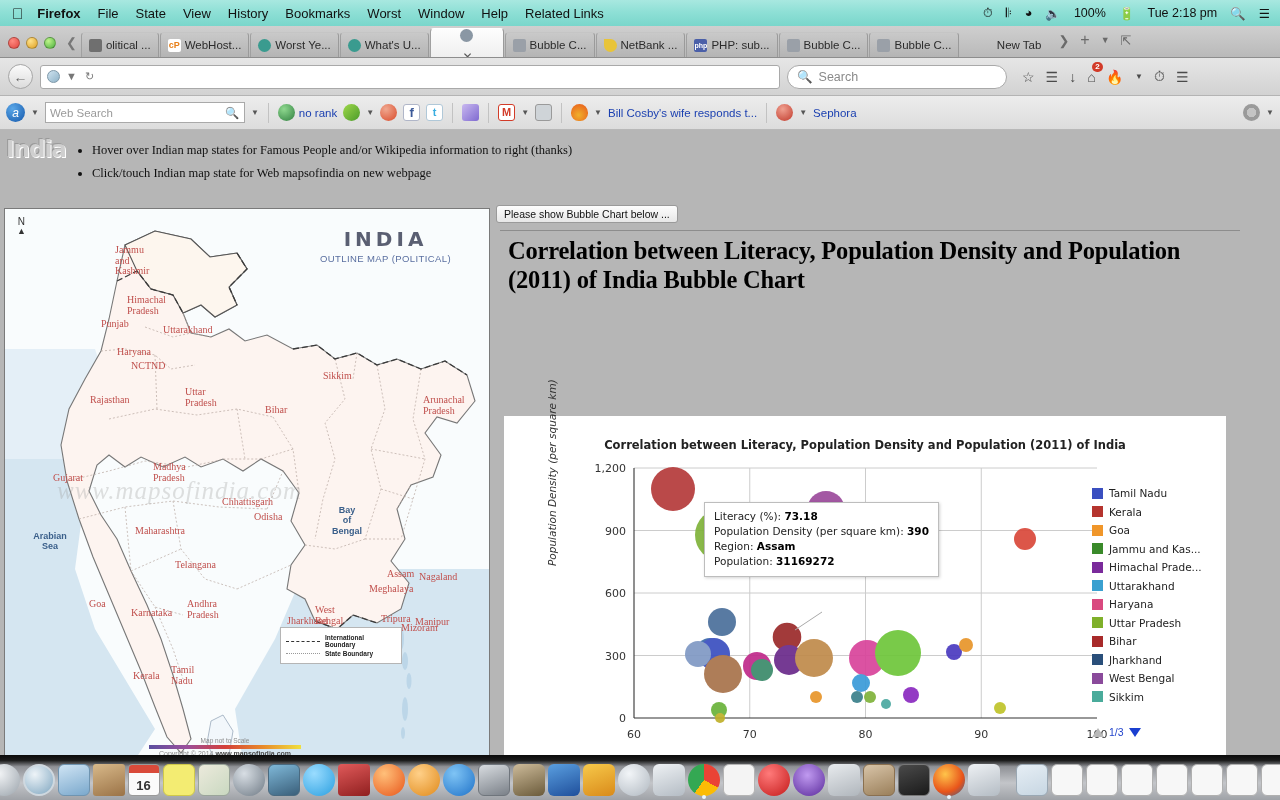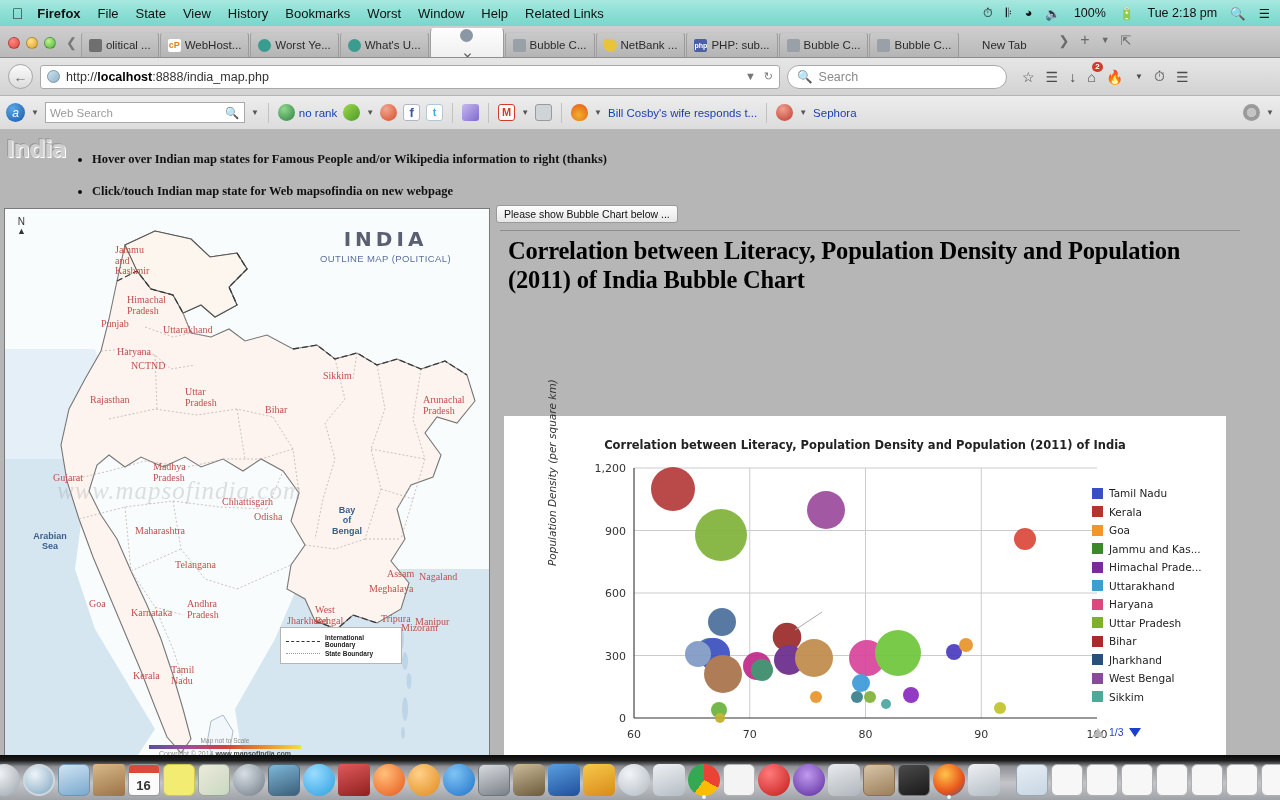--- a/index.html
+++ b/index.html
@@ -101,21 +101,21 @@
   .ico{ width:17px;height:17px;display:inline-block;border-radius:3px;flex:0 0 17px;}
 
   
   .content{ position:absolute; top:104px; left:0; width:1280px; height:648px; background:#b6b6b6; overflow:hidden;}
   .indiatag{
     position:absolute; left:6px; top:6px; font-size:23px; font-weight:bold; color:#cfcfcf;
     text-shadow:1px 1px 0 #fff, -1px -1px 0 #9a9a9a; letter-spacing:-1px; font-family:"DejaVu Sans", sans-serif;
   }
   .bullets{ position:absolute; left:75px; top:6px; font-size:12.5px; color:#111; font-family:"Liberation Serif", serif;}
   .bullets ul{ margin:0; padding-left:17px;}
-  .bullets li{ margin:16px 0; line-height:1.25;font-weight:bold;}
+  .bullets li{ margin:7px 0; line-height:1.25;}
 
   
   .mapbox{
     position:absolute; left:4px; top:78px; width:486px; height:566px;
     background:#f7fbfd; border:1px solid #7a7a7a; overflow:hidden;
   }
   .mapsvgwrap{ position:absolute; inset:0; }
   .northmark{ position:absolute; left:12px; top:8px; font-size:10px; color:#333; text-align:center; line-height:1;}
   .northmark .tri{ font-size:9px; display:block;}
   .mtitle{ position:absolute; right:38px; top:18px; text-align:center;}
@@ -253,37 +253,36 @@
         <span class="tlabel">PHP: sub...</span>
       </div>
       <div class="tab">
         <span class="favicon" style="background:#9aa0a8"></span>
         <span class="tlabel">Bubble C...</span>
       </div>
       <div class="tab">
         <span class="favicon" style="background:#9aa0a8"></span>
         <span class="tlabel">Bubble C...</span>
       </div>
-      <div class="tab" style="background:transparent;border:none;min-width:88px;justify-content:center">
+      <div class="tab" style="background:transparent;border:none;min-width:88px;justify-content:flex-end">
         <span class="tlabel">New Tab</span>
       </div>
 
       <div class="tabtools">
         <span>❯</span>
         <span style="font-size:16px">+</span>
         <span style="font-size:9px">▼</span>
         <span>⇱</span>
       </div>
     </div>
 
     <div class="navbar">
       <div class="backbtn">←</div>
       <div class="urlbox">
         <span class="globe"></span>
-        <span class="urltext"><span>http://</span><b>localhost</b><span>:8888/india_map.php</span></span>
         <span class="urlend">
           <span>▼</span>
           <span>↻</span>
         </span>
       </div>
       <div class="searchbox">
         <span>🔍</span>
         <span title="Search">Search</span>
       </div>
       <div class="navicons">
@@ -558,20 +557,26 @@
               <circle cx="382" cy="288" r="5" fill="#4aa8a0"></circle>
               <circle cx="407" cy="279" r="8" fill="#8a2ac0"></circle>
               <circle cx="215" cy="294" r="8" fill="#6ab33a"></circle>
               <circle cx="216" cy="302" r="5" fill="#c0b02a"></circle>
               <circle cx="496" cy="292" r="6" fill="#c0c42a"></circle>
             </g>
 
             <path d="M291 214 L318 196" stroke="#aaa" stroke-width="1" fill="none"></path>
           </svg>
 
+          <div class="tooltip">
+            <div><span>Literacy (%):</span> <b>73.18</b></div>
+            <div><span>Population Density (per square km):</span> <b>390</b></div>
+            <div><span>Region:</span> <b>Assam</b></div>
+            <div><span>Population:</span> <b>31169272</b></div>
+          </div>
 
           <div class="legend">
             <div class="row">
                 <span class="sw" style="background:#3a4fc0"></span>
                 <span>Tamil Nadu</span>
               </div>
             <div class="row">
                 <span class="sw" style="background:#b5342e"></span>
                 <span>Kerala</span>
               </div>

